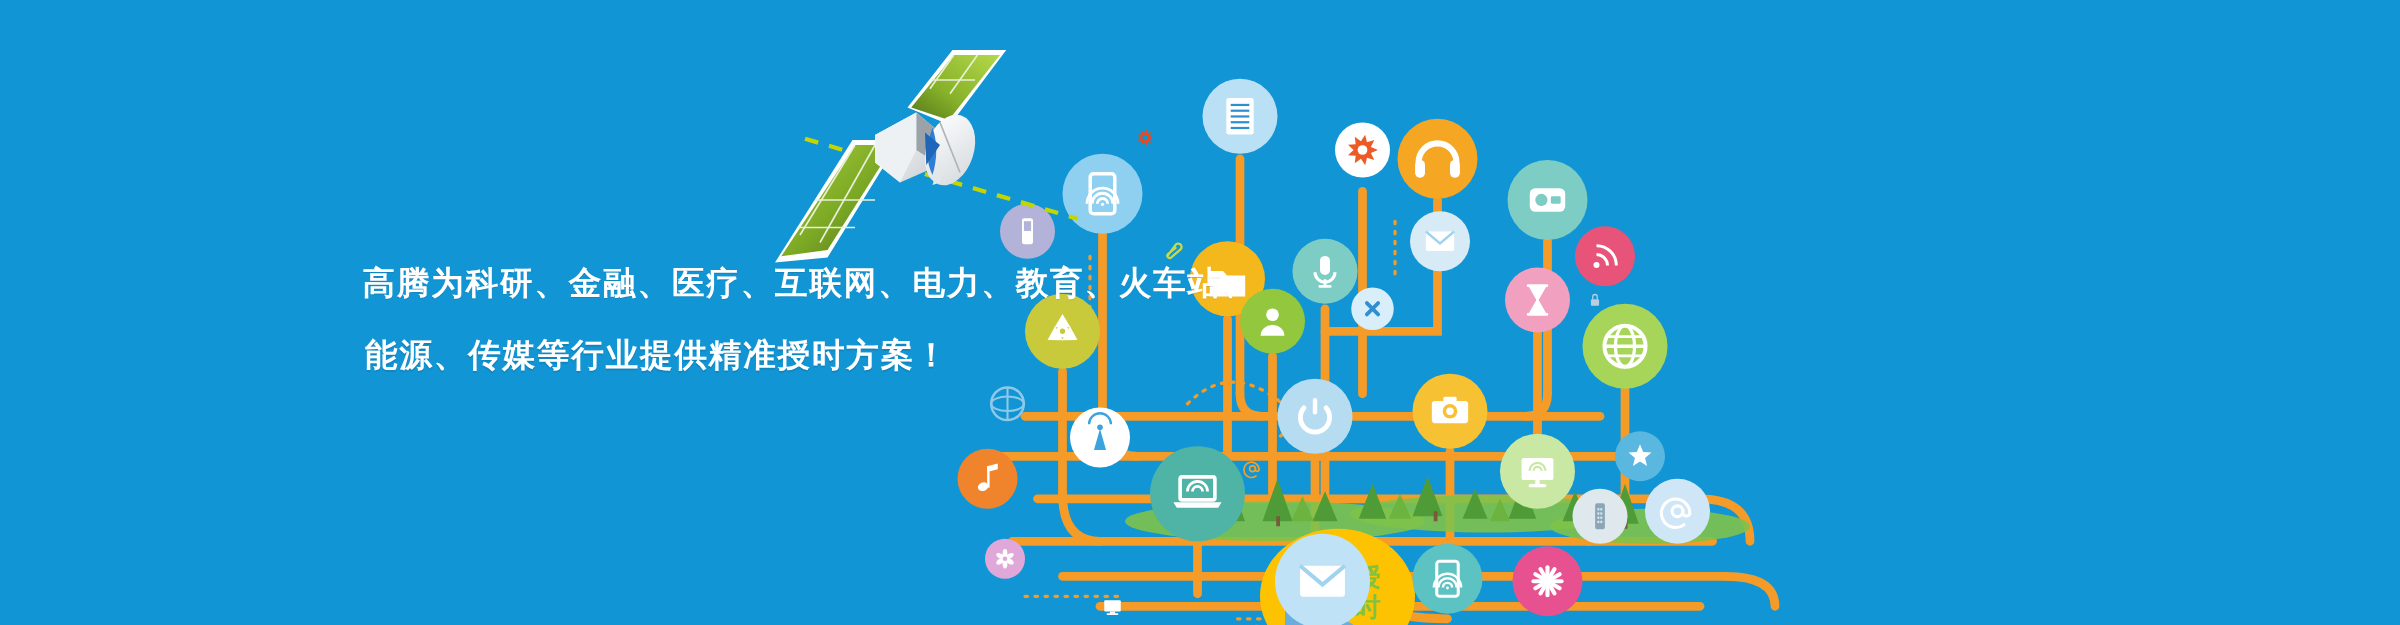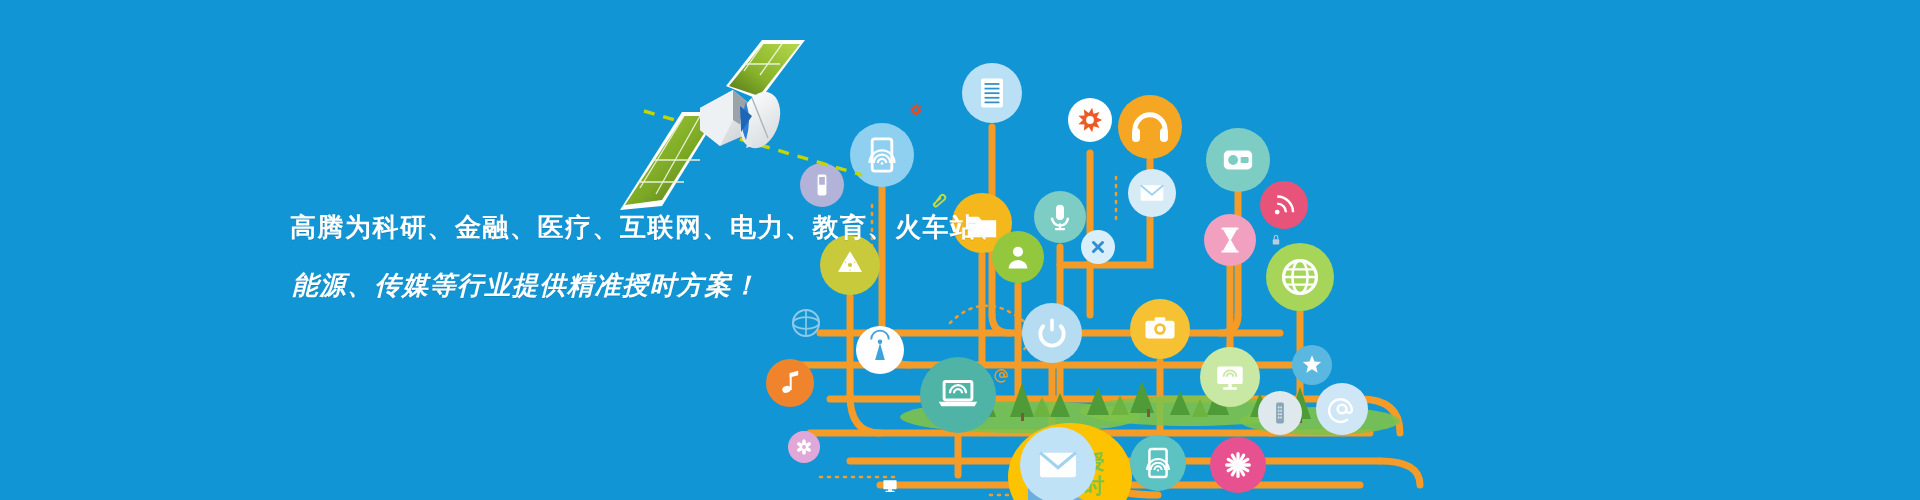--- a/index.html
+++ b/index.html
@@ -26,21 +26,21 @@
   .headline-line {
     color:#ffffff;
     font-size:26px;
     font-weight:bold;
     letter-spacing:1.5px;
     line-height:58px;
     white-space:nowrap;
     text-shadow:0 1px 0 rgba(0,0,0,.10);
     font-family:"DejaVu Sans","Liberation Sans",sans-serif;
   }
-  .headline-line.l2 { padding-left:2px;font-style:italic; }
+  .headline-line.l2 { padding-left:2px; }
 
   
   #satellite {
     position:absolute;
     left:600px; top:18px;
     width:230px; height:190px;
     z-index:30;
   }
   #satellite svg { width:100%; height:100%; display:block; }
 

